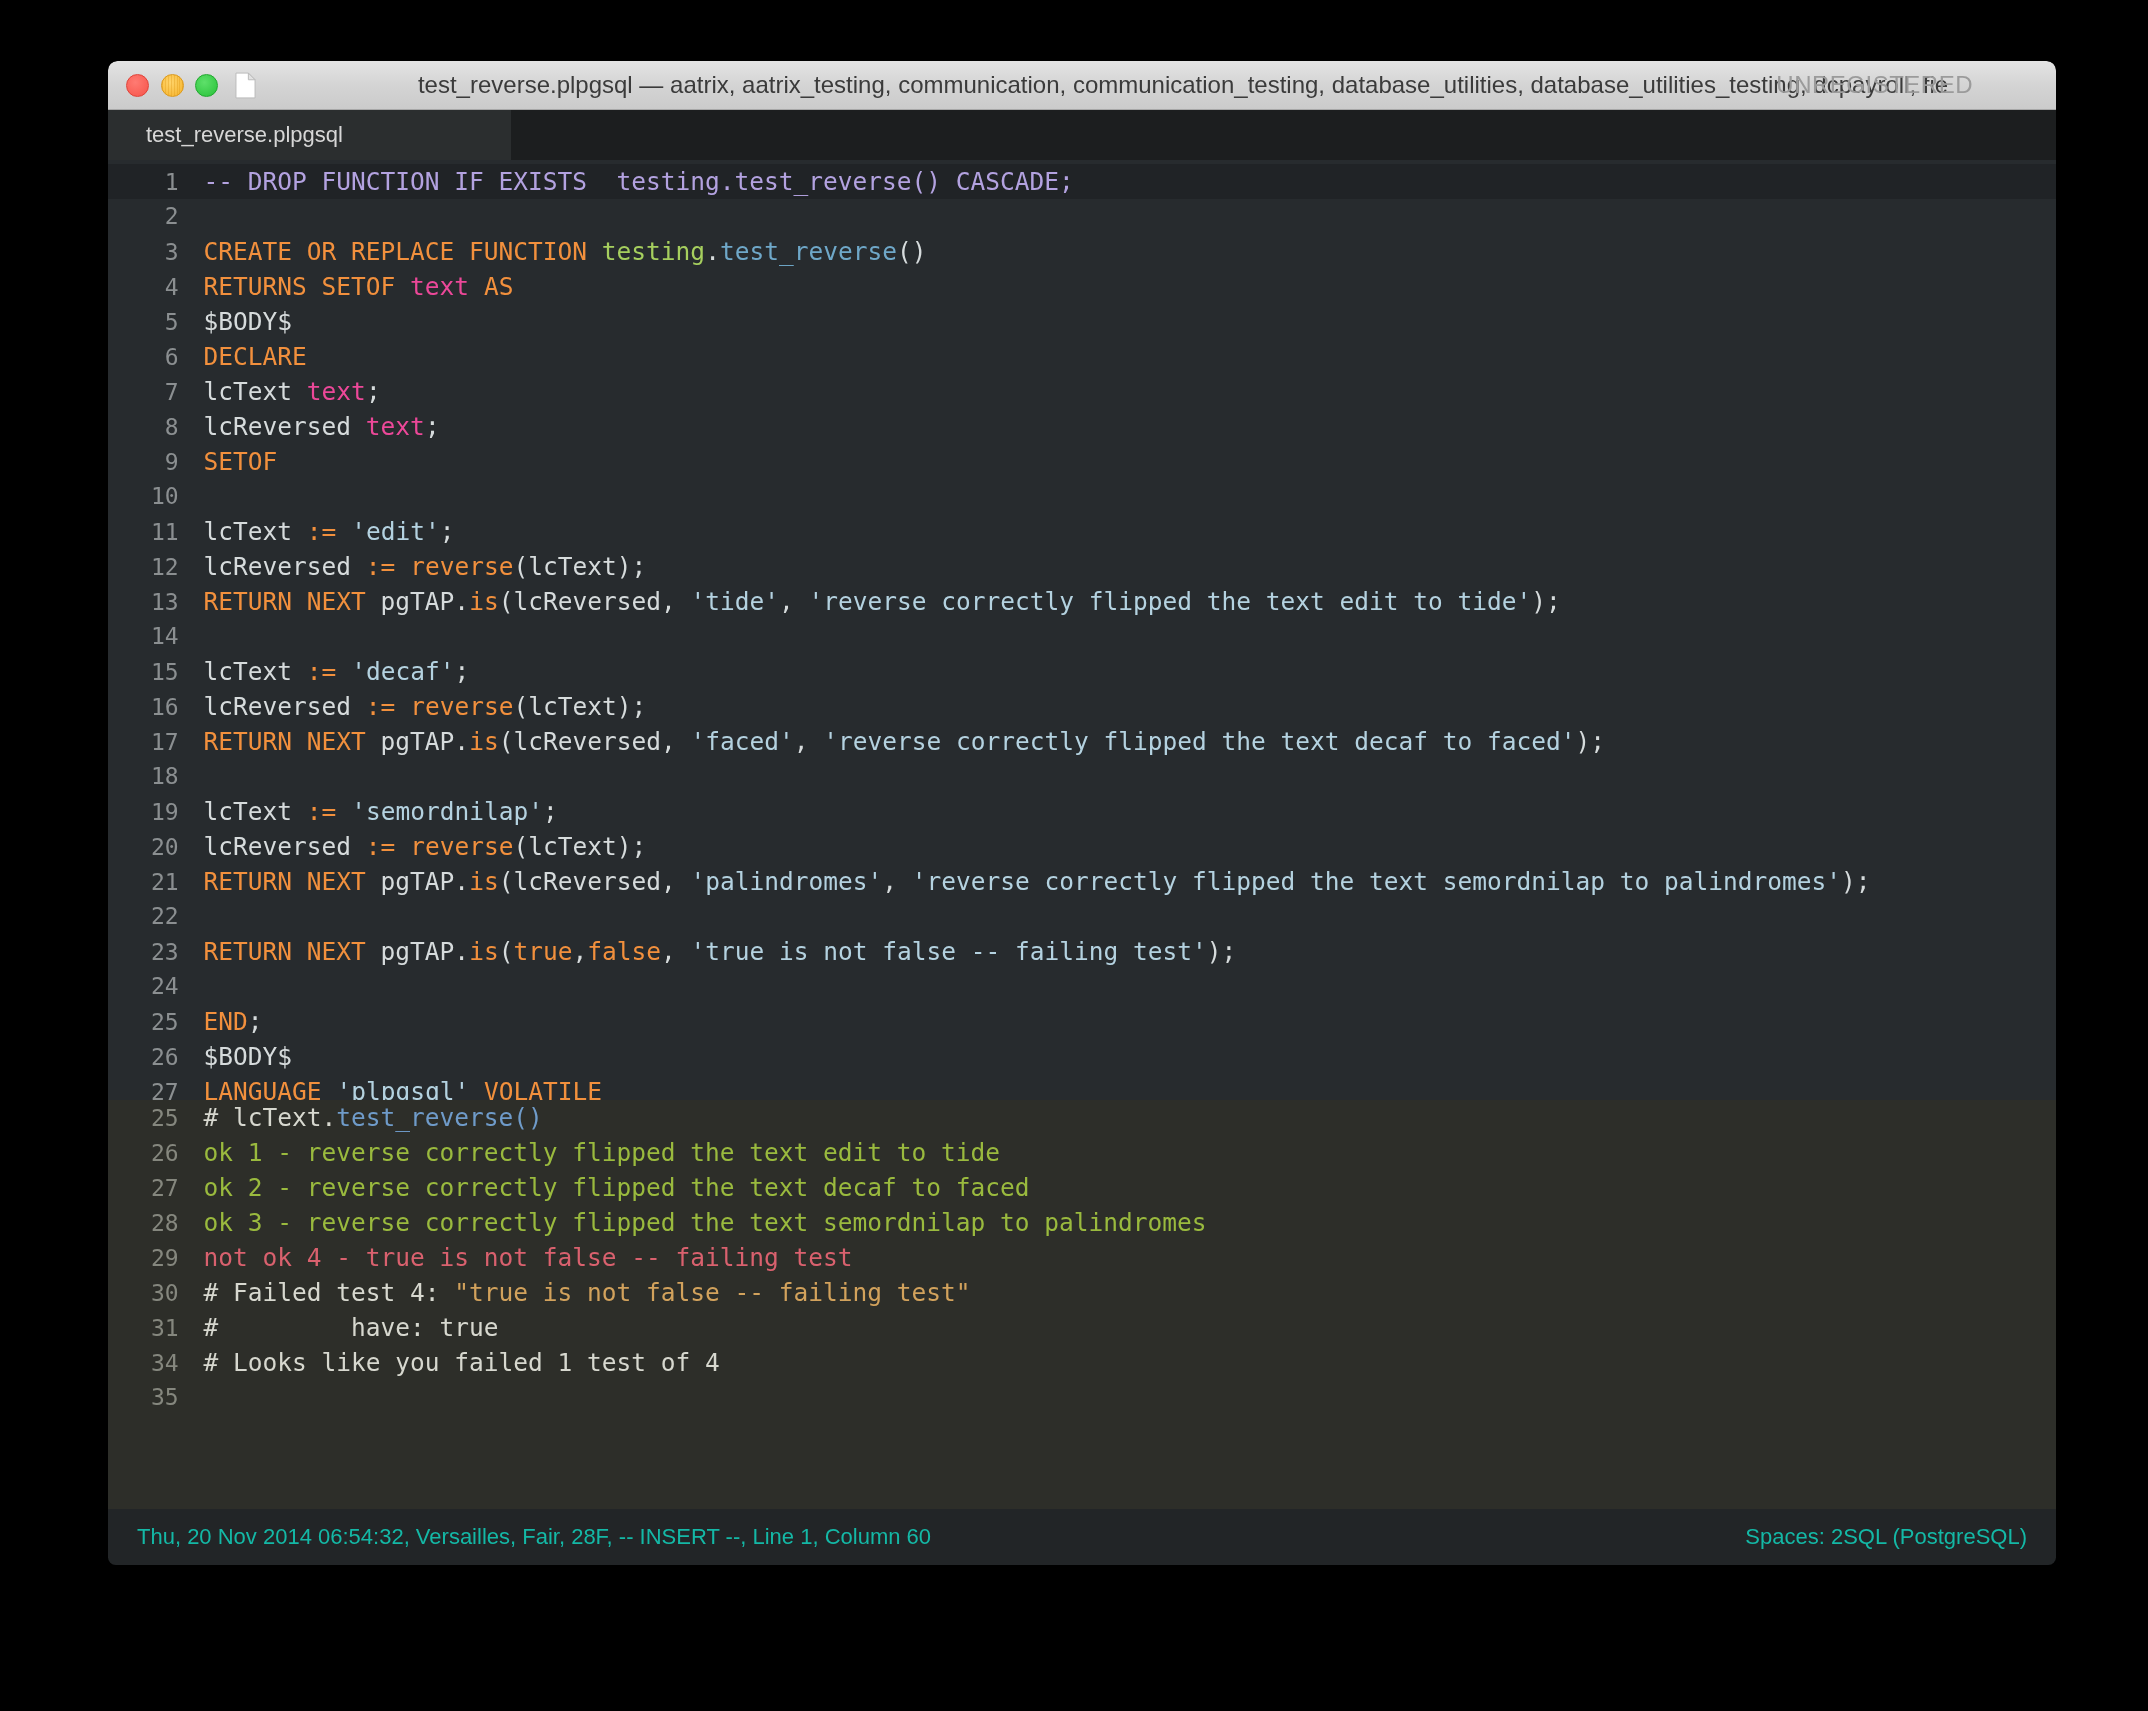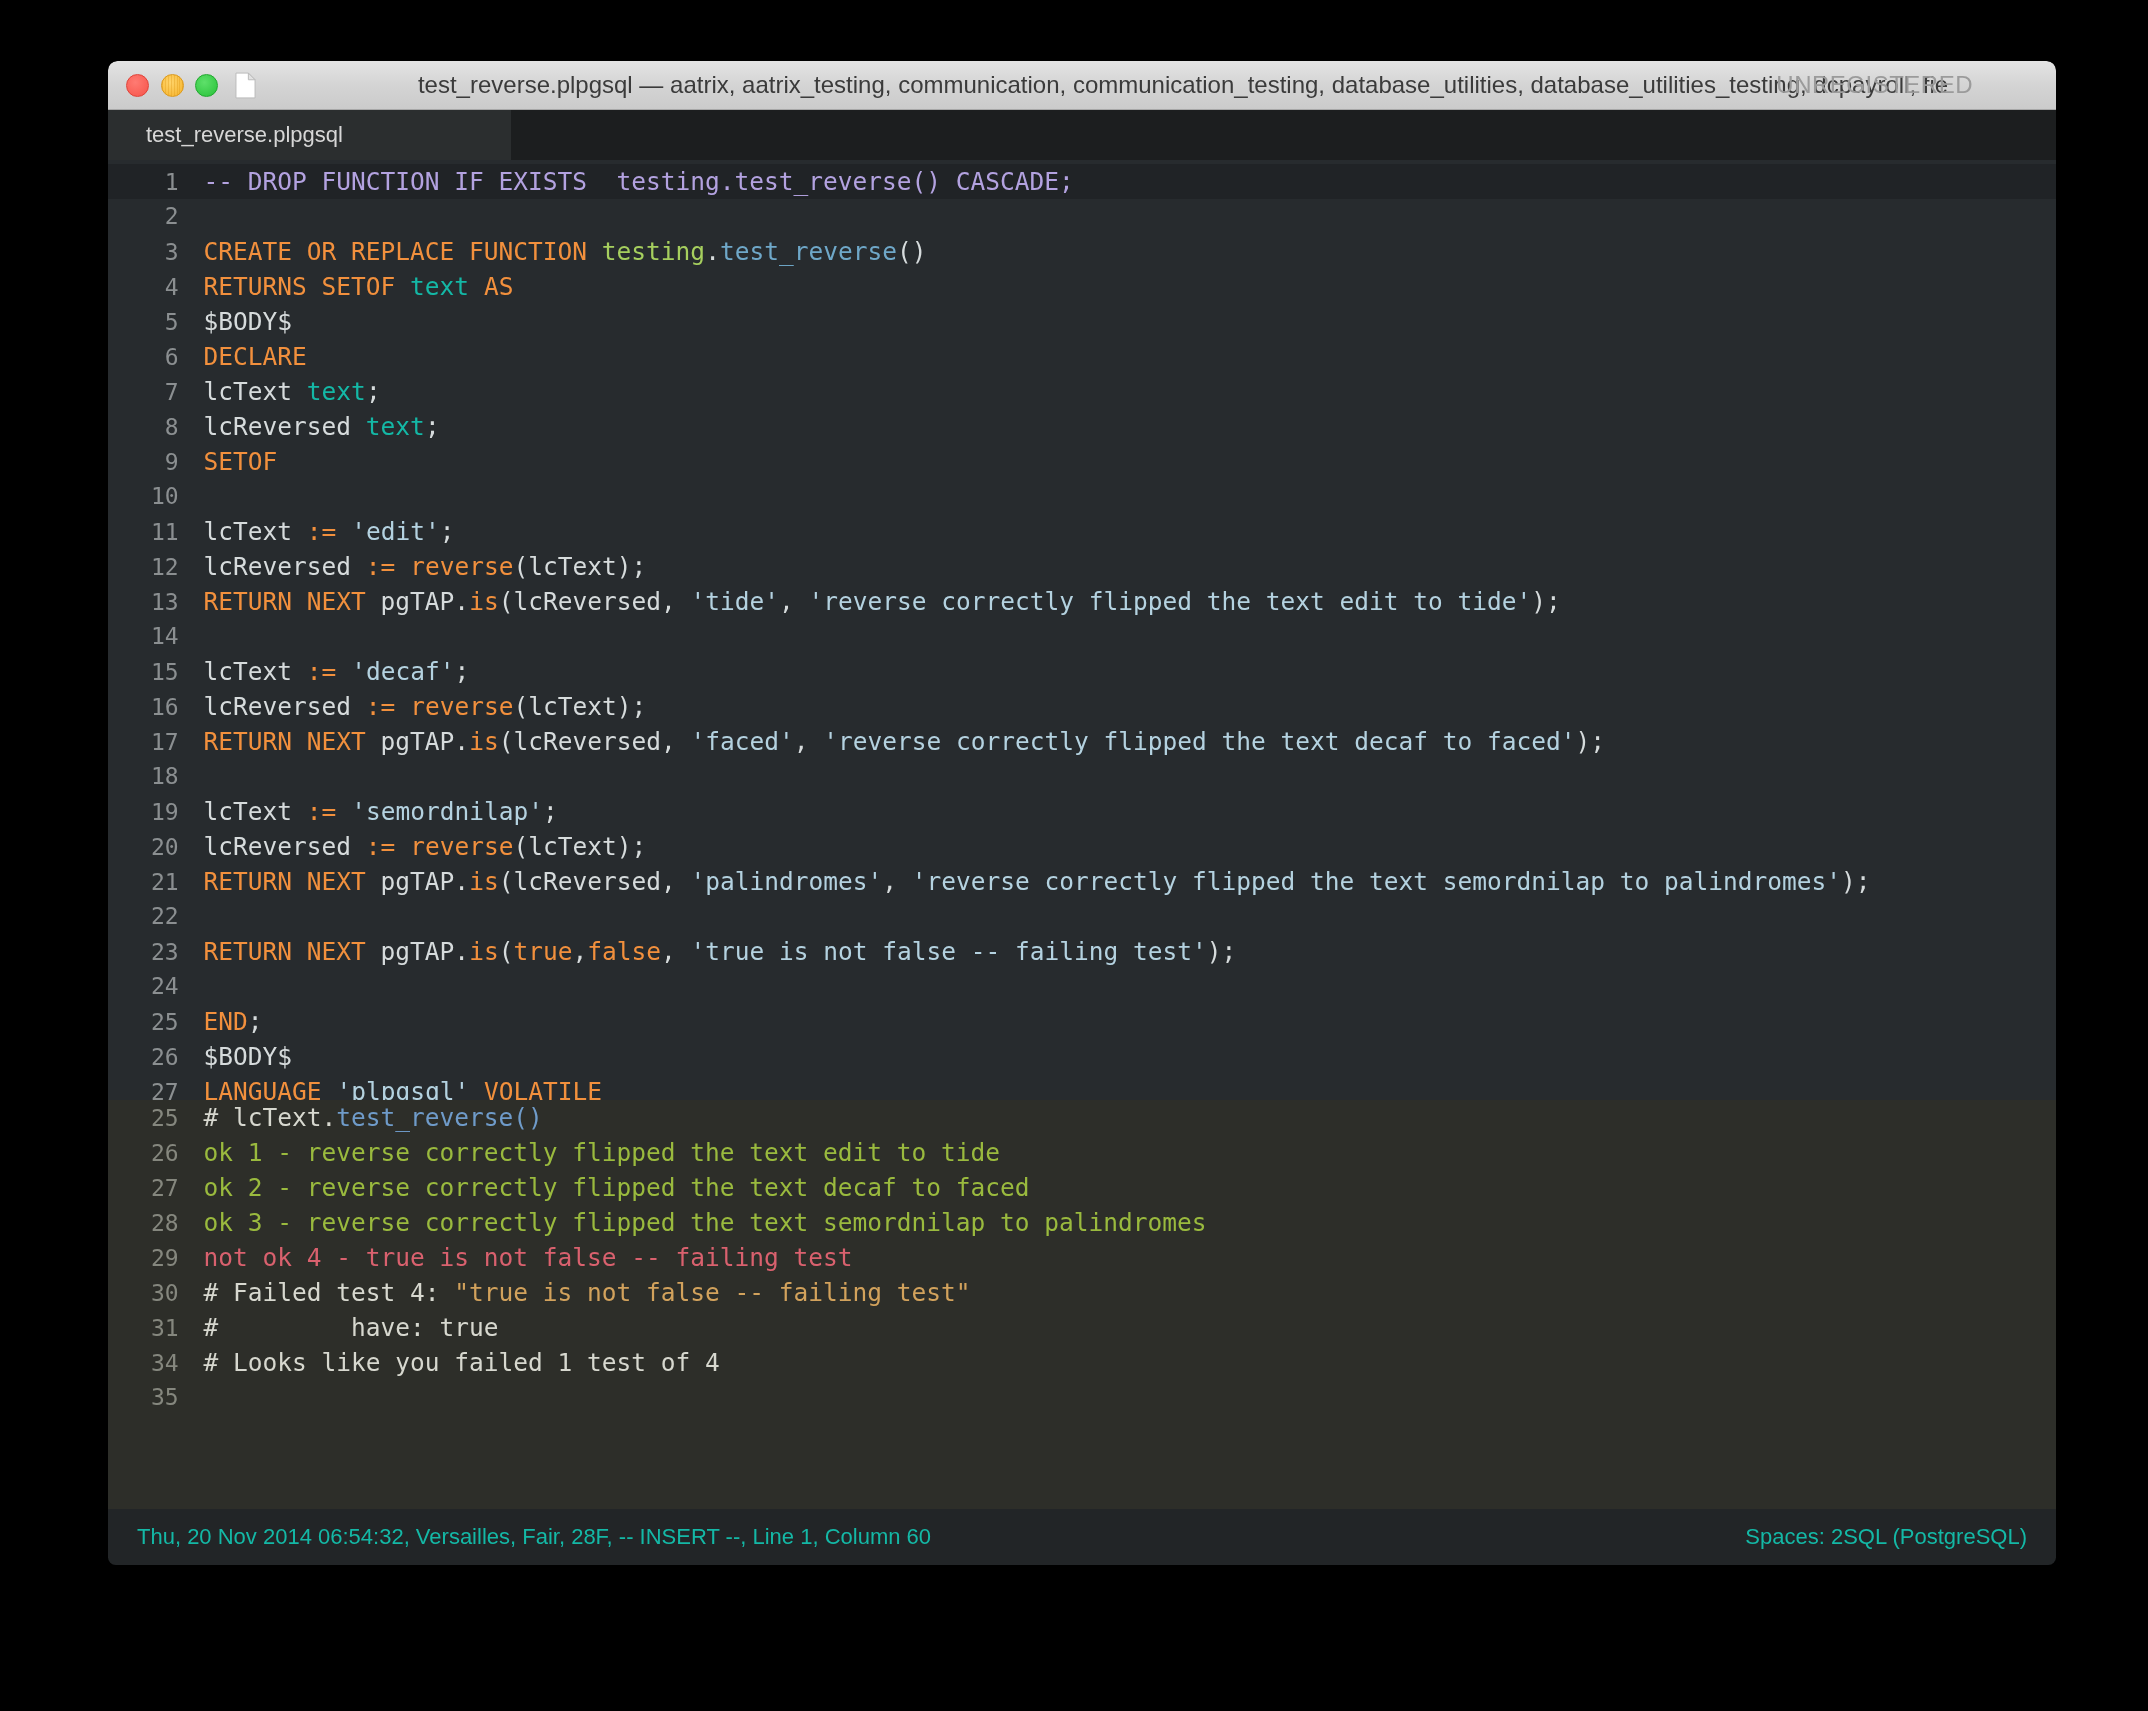--- a/index.html
+++ b/index.html
@@ -170,21 +170,21 @@
     color: #d6dbdc;
     padding-left: 9.6px;
     overflow: hidden;
   }
 
   
   .c-comment  { color: #b3a2e0; }
   .c-keyword  { color: #f2903d; }
   .c-schema   { color: #a6cf5e; }
   .c-func     { color: #6fa8c9; }
-  .c-type     { color: #14b8a6; }
+  .c-type     { color: #ec4899; }
   .c-string   { color: #b4d2e0; }
   .c-plain    { color: #d6dbdc; }
   .c-op       { color: #f2903d; }
 
   
   .o-plain  { color: #d7d8cf; }
   .o-ok     { color: #9aba3e; }
   .o-fail   { color: #d9616e; }
   .o-quote  { color: #d2a25c; }
   .o-plan   { color: #ac96dd; }

